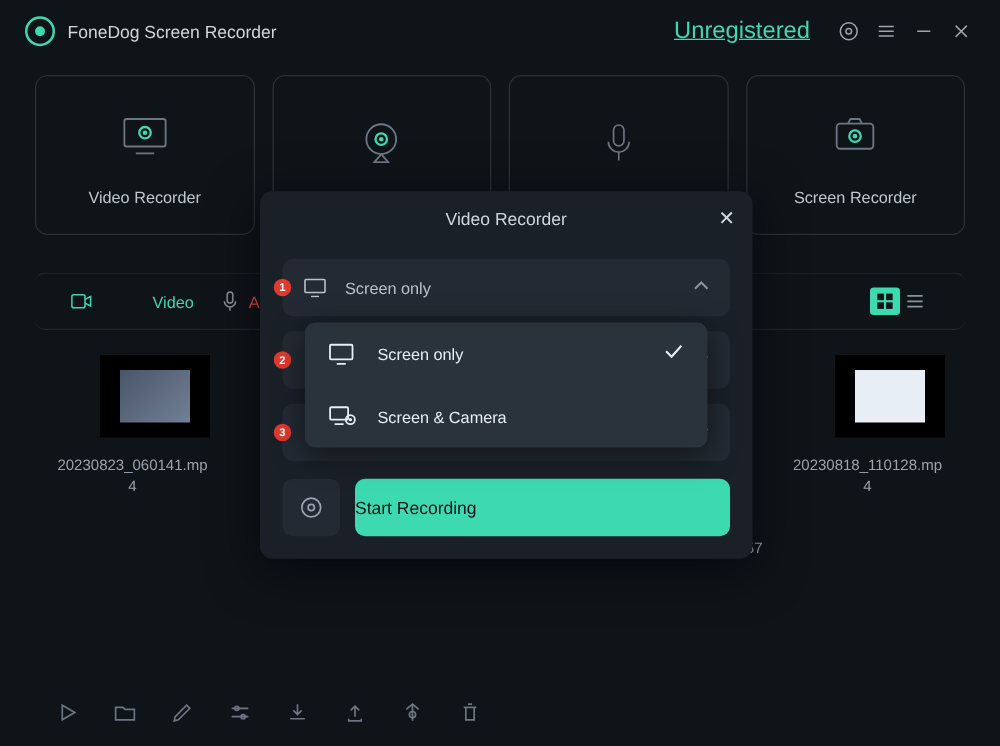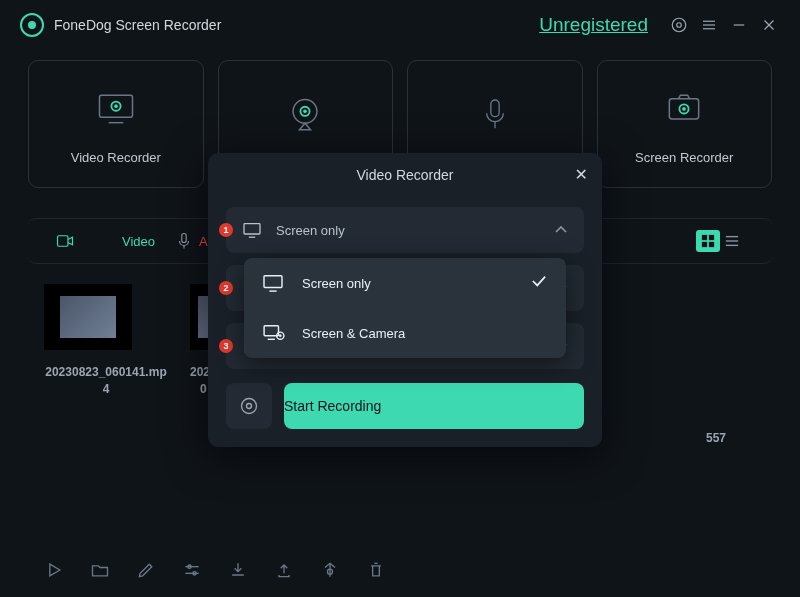--- a/index.html
+++ b/index.html
@@ -25,21 +25,21 @@
 .midbar { display: flex; align-items: center; padding: 0 28px; margin-top: 30px; height: 46px; border: 1px solid #20262d; border-left: none; border-right: none; margin-left: 28px; margin-right: 28px; border-radius: 8px; }
 .midtab { display: flex; align-items: center; gap: 8px; margin-right: 22px; font-size: 13px; cursor: pointer; }
 .midtab.active { color: #3dd9b0; gap: 48px; }
 .mid-spacer { flex: 1; }
 .viewtoggle { display: flex; gap: 0; }
 .vt-btn { width: 24px; height: 22px; display: flex; align-items: center; justify-content: center; cursor: pointer; border-radius: 3px; }
 .vt-btn.active { background: #3dd9b0; color: #0f1419; }
 
 
 .gallery { display: flex; gap: 22px; padding: 20px 44px 0; }
-.gitem { width: 124px; display: flex; flex-direction: column; align-items: flex-start; gap: 14px; cursor: pointer; font-weight: bold; }
+.gitem { width: 124px; display: flex; flex-direction: column; align-items: flex-end; gap: 14px; cursor: pointer; }
 .thumb { width: 88px; height: 66px; background: #000; display: flex; align-items: center; justify-content: center; }
 .thumb-inner { width: 56px; height: 42px; background: linear-gradient(135deg,#4a5568,#718096); }
 .thumb-inner.doc { background: #e8eef5; }
 .gname { font-size: 12px; color: #9aa5b1; text-align: center; line-height: 1.4; word-break: break-all; }
 
 
 .bottombar { position: absolute; bottom: 0; left: 0; right: 0; height: 54px; display: flex; align-items: center; gap: 26px; padding: 0 44px; }
 .bicon { width: 20px; height: 20px; display: flex; align-items: center; justify-content: center; color: #6b7785; cursor: pointer; }
 
 
@@ -195,20 +195,26 @@
         <div class="thumb-inner" style="width:24px"></div>
       </div>
     <div class="gname" style="white-space:pre-line">2023
 0</div>
   </div>
   <div style="flex:1"></div>
   <div class="gitem" style="width:50px">
     <div class="thumb" style="width:0;visibility:hidden"></div>
     <div class="gname" style="margin-top:66px">557</div>
   </div>
+  <div class="gitem">
+    <div class="thumb">
+        <div class="thumb-inner doc"></div>
+      </div>
+    <div class="gname">20230818_110128.mp4</div>
+  </div>
 </div>
 
 <div class="bottombar">
   <div class="bicon">
       <svg viewBox="0 0 24 24">
         <path d="M7 5 L19 12 L7 19 Z"></path>
       </svg>
     </div>
   <div class="bicon">
       <svg viewBox="0 0 24 24">

